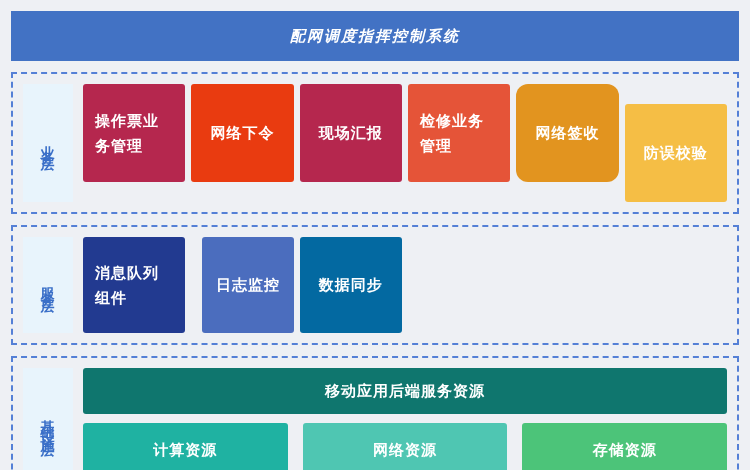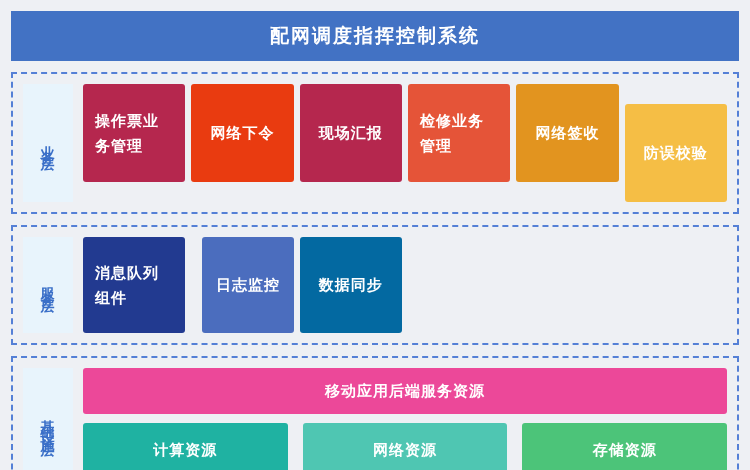--- a/index.html
+++ b/index.html
@@ -14,23 +14,24 @@
     overflow: hidden;
   }
   .title-bar {
     margin: 11px 11px 0;
     height: 50px;
     background: #4272C4;
     color: #ffffff;
     display: flex;
     align-items: center;
     justify-content: center;
-    font-size: 19px;
+    font-size: 15px;
     font-weight: bold;
     letter-spacing: 2px;
+    font-style: italic;
   }
   .section {
     margin: 11px 11px 0;
     border: 2px dashed #5580D6;
     padding: 10px;
     display: flex;
     gap: 10px;
     background: transparent;
   }
   .layer-label {
@@ -103,21 +104,21 @@
     </div>
     <div class="box" style="background: rgb(233, 59, 16);">
       <span>网络下令</span>
     </div>
     <div class="box" style="background: rgb(181, 39, 78);">
       <span>现场汇报</span>
     </div>
     <div class="box" style="background: rgb(229, 84, 56);">
       <span>检修业务管理</span>
     </div>
-    <div class="box" style="background: rgb(226, 148, 31);">
+    <div class="box" style="background: rgb(226, 148, 31); border-radius: 12px;">
       <span>网络签收</span>
     </div>
     <div class="box" style="background: rgb(245, 190, 69); margin-top: 20px;">
       <span>防误校验</span>
     </div>
   </div>
 </div>
 
 <div class="section layer-service" style="border-color: rgb(85, 128, 214);">
   <div class="layer-label" style="background: rgb(232, 244, 252); color: rgb(58, 111, 200);">
@@ -134,21 +135,21 @@
       <span>数据同步</span>
     </div>
   </div>
 </div>
 
 <div class="section layer-infra" style="border-color: rgb(85, 128, 214);">
   <div class="layer-label" style="background: rgb(232, 244, 252); color: rgb(58, 111, 200);">
     <span>基础设施层</span>
   </div>
   <div class="infra">
-    <div class="box infra-bar" style="background: #ec4899;">
+    <div class="box infra-bar" style="background: #0f766e;">
       <span>移动应用后端服务资源</span>
     </div>
     <div class="infra-row">
       <div class="box" style="background: rgb(31, 178, 162);">
         <span>计算资源</span>
       </div>
       <div class="box" style="background: rgb(79, 198, 178);">
         <span>网络资源</span>
       </div>
       <div class="box" style="background: rgb(76, 196, 121);">

